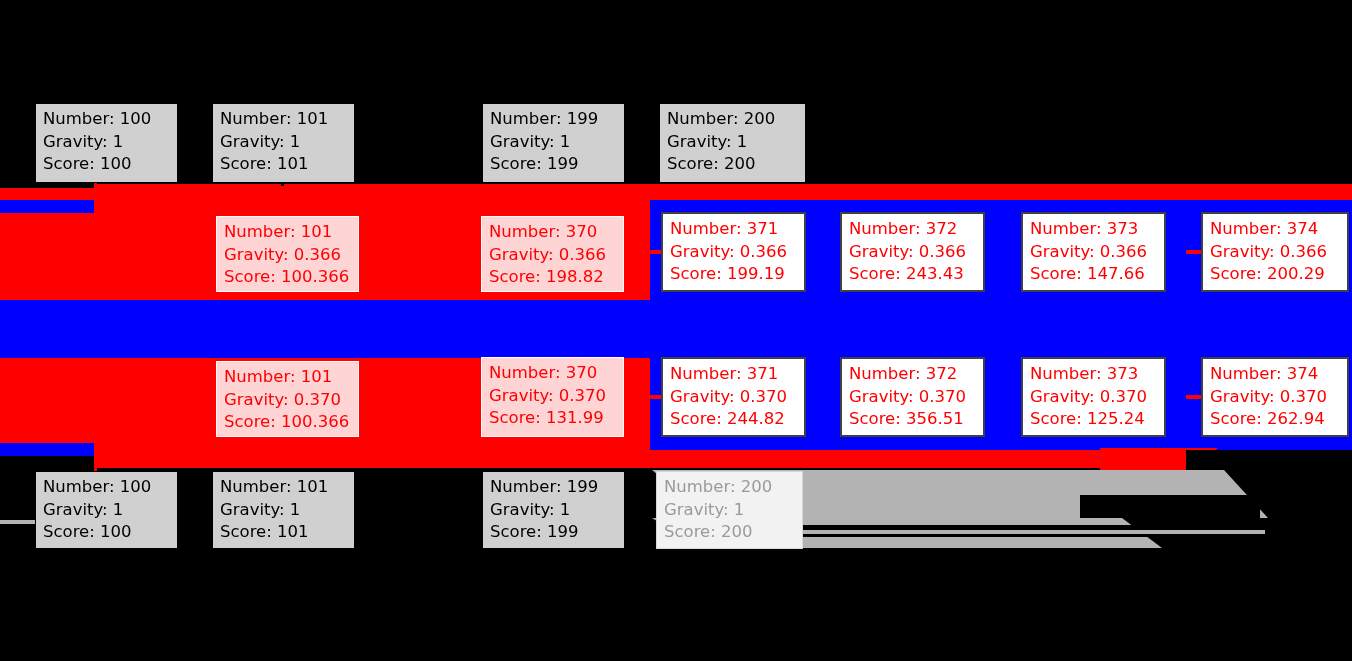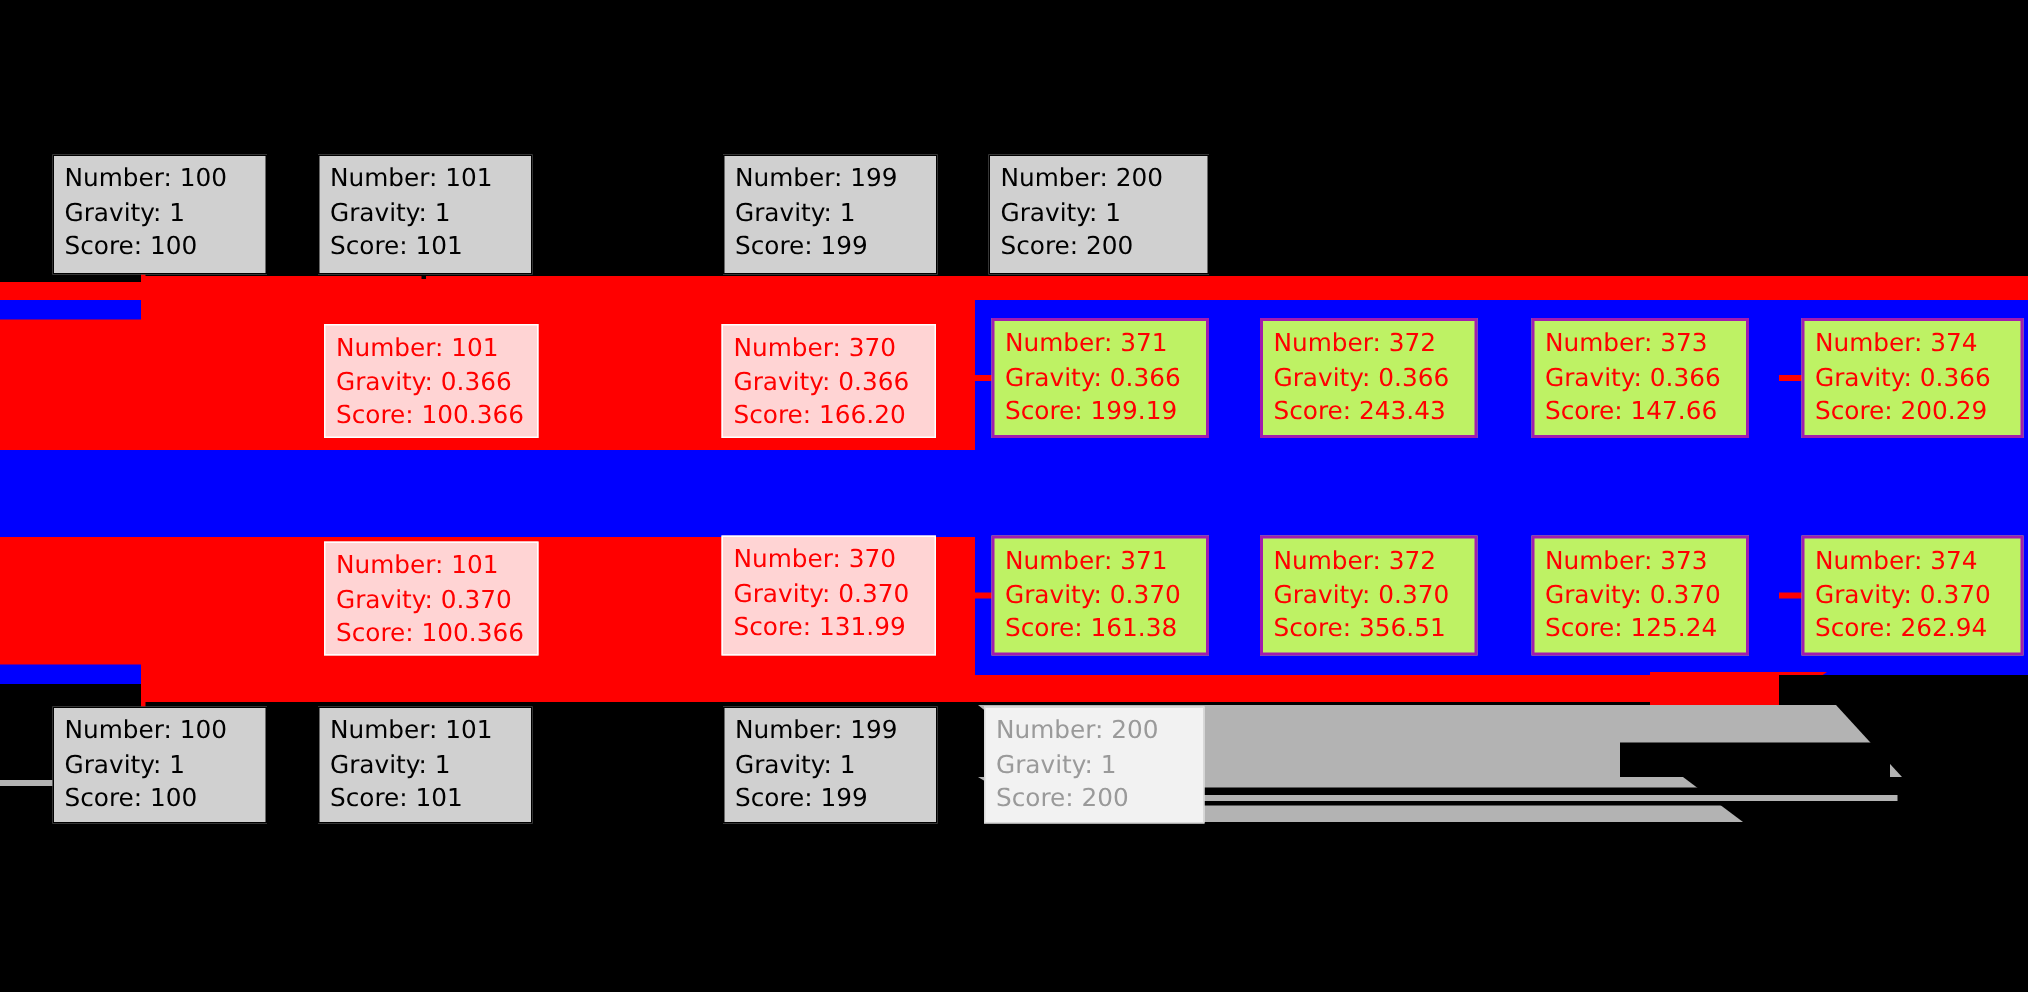--- a/index.html
+++ b/index.html
@@ -37,22 +37,22 @@
     background:#f2f2f2;
     border:1px solid #d8d8d8;
     color:#9a9a9a;
   }
   .node.pink{
     background:#ffd4d4;
     border:1px solid #ffffff;
     color:#ff0000;
   }
   .node.pink-outlined{
-    background:#bef264;
-    border:2px solid #a21caf;
+    background:#ffffff;
+    border:2px solid #404040;
     color:#ff0000;
   }
 
   
   .conn{position:absolute;}
   .conn.red{background:#ff0000;}
   .conn.black{background:#000000;}
 </style>
 </head>
 <body>
@@ -125,21 +125,21 @@
         <span class="ln">Score: 200</span>
       </div>
       <div class="node pink" style="left: 216px; top: 216px; width: 143px; height: 76px;">
         <span class="ln">Number: 101</span>
         <span class="ln">Gravity: 0.366</span>
         <span class="ln">Score: 100.366</span>
       </div>
       <div class="node pink" style="left: 481px; top: 216px; width: 143px; height: 76px;">
         <span class="ln">Number: 370</span>
         <span class="ln">Gravity: 0.366</span>
-        <span class="ln">Score: 166.20</span>
+        <span class="ln">Score: 198.82</span>
       </div>
       <div class="node pink-outlined" style="left: 661px; top: 212px; width: 145px; height: 80px;">
         <span class="ln">Number: 371</span>
         <span class="ln">Gravity: 0.366</span>
         <span class="ln">Score: 199.19</span>
       </div>
       <div class="node pink-outlined" style="left: 840px; top: 212px; width: 145px; height: 80px;">
         <span class="ln">Number: 372</span>
         <span class="ln">Gravity: 0.366</span>
         <span class="ln">Score: 243.43</span>
@@ -160,21 +160,21 @@
         <span class="ln">Score: 100.366</span>
       </div>
       <div class="node pink" style="left: 481px; top: 357px; width: 143px; height: 80px;">
         <span class="ln">Number: 370</span>
         <span class="ln">Gravity: 0.370</span>
         <span class="ln">Score: 131.99</span>
       </div>
       <div class="node pink-outlined" style="left: 661px; top: 357px; width: 145px; height: 80px;">
         <span class="ln">Number: 371</span>
         <span class="ln">Gravity: 0.370</span>
-        <span class="ln">Score: 161.38</span>
+        <span class="ln">Score: 244.82</span>
       </div>
       <div class="node pink-outlined" style="left: 840px; top: 357px; width: 145px; height: 80px;">
         <span class="ln">Number: 372</span>
         <span class="ln">Gravity: 0.370</span>
         <span class="ln">Score: 356.51</span>
       </div>
       <div class="node pink-outlined" style="left: 1021px; top: 357px; width: 145px; height: 80px;">
         <span class="ln">Number: 373</span>
         <span class="ln">Gravity: 0.370</span>
         <span class="ln">Score: 125.24</span>

